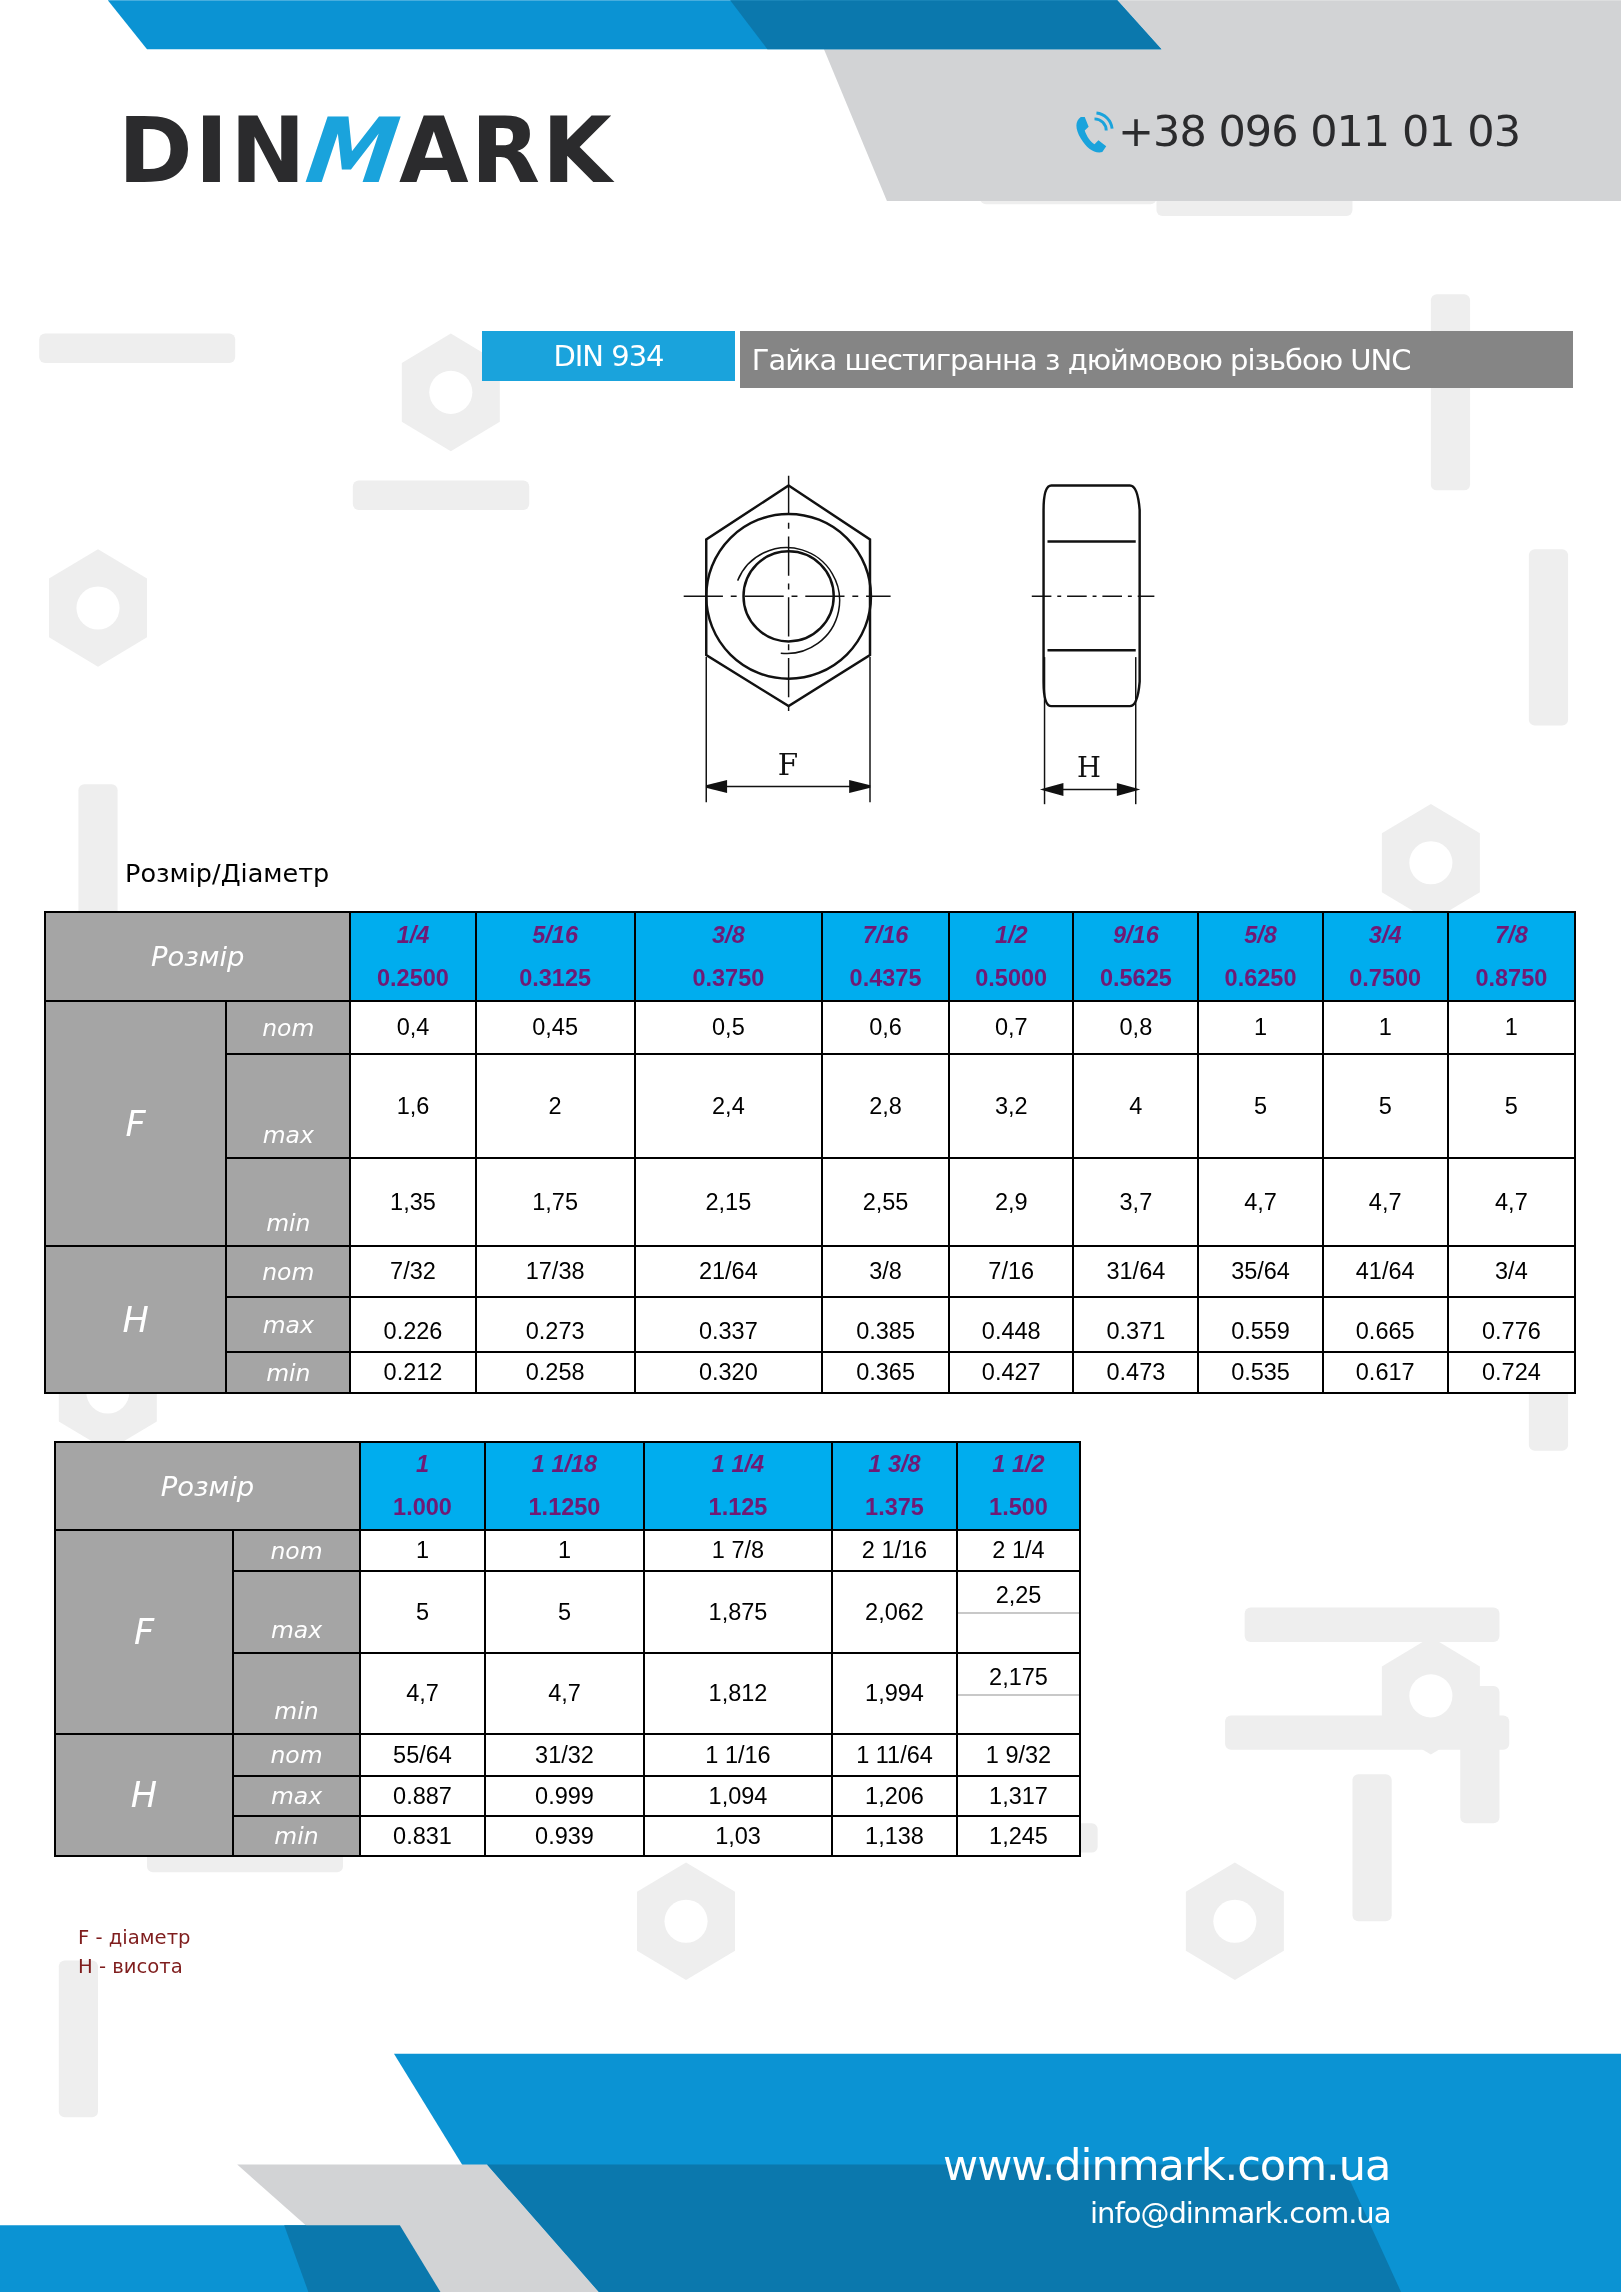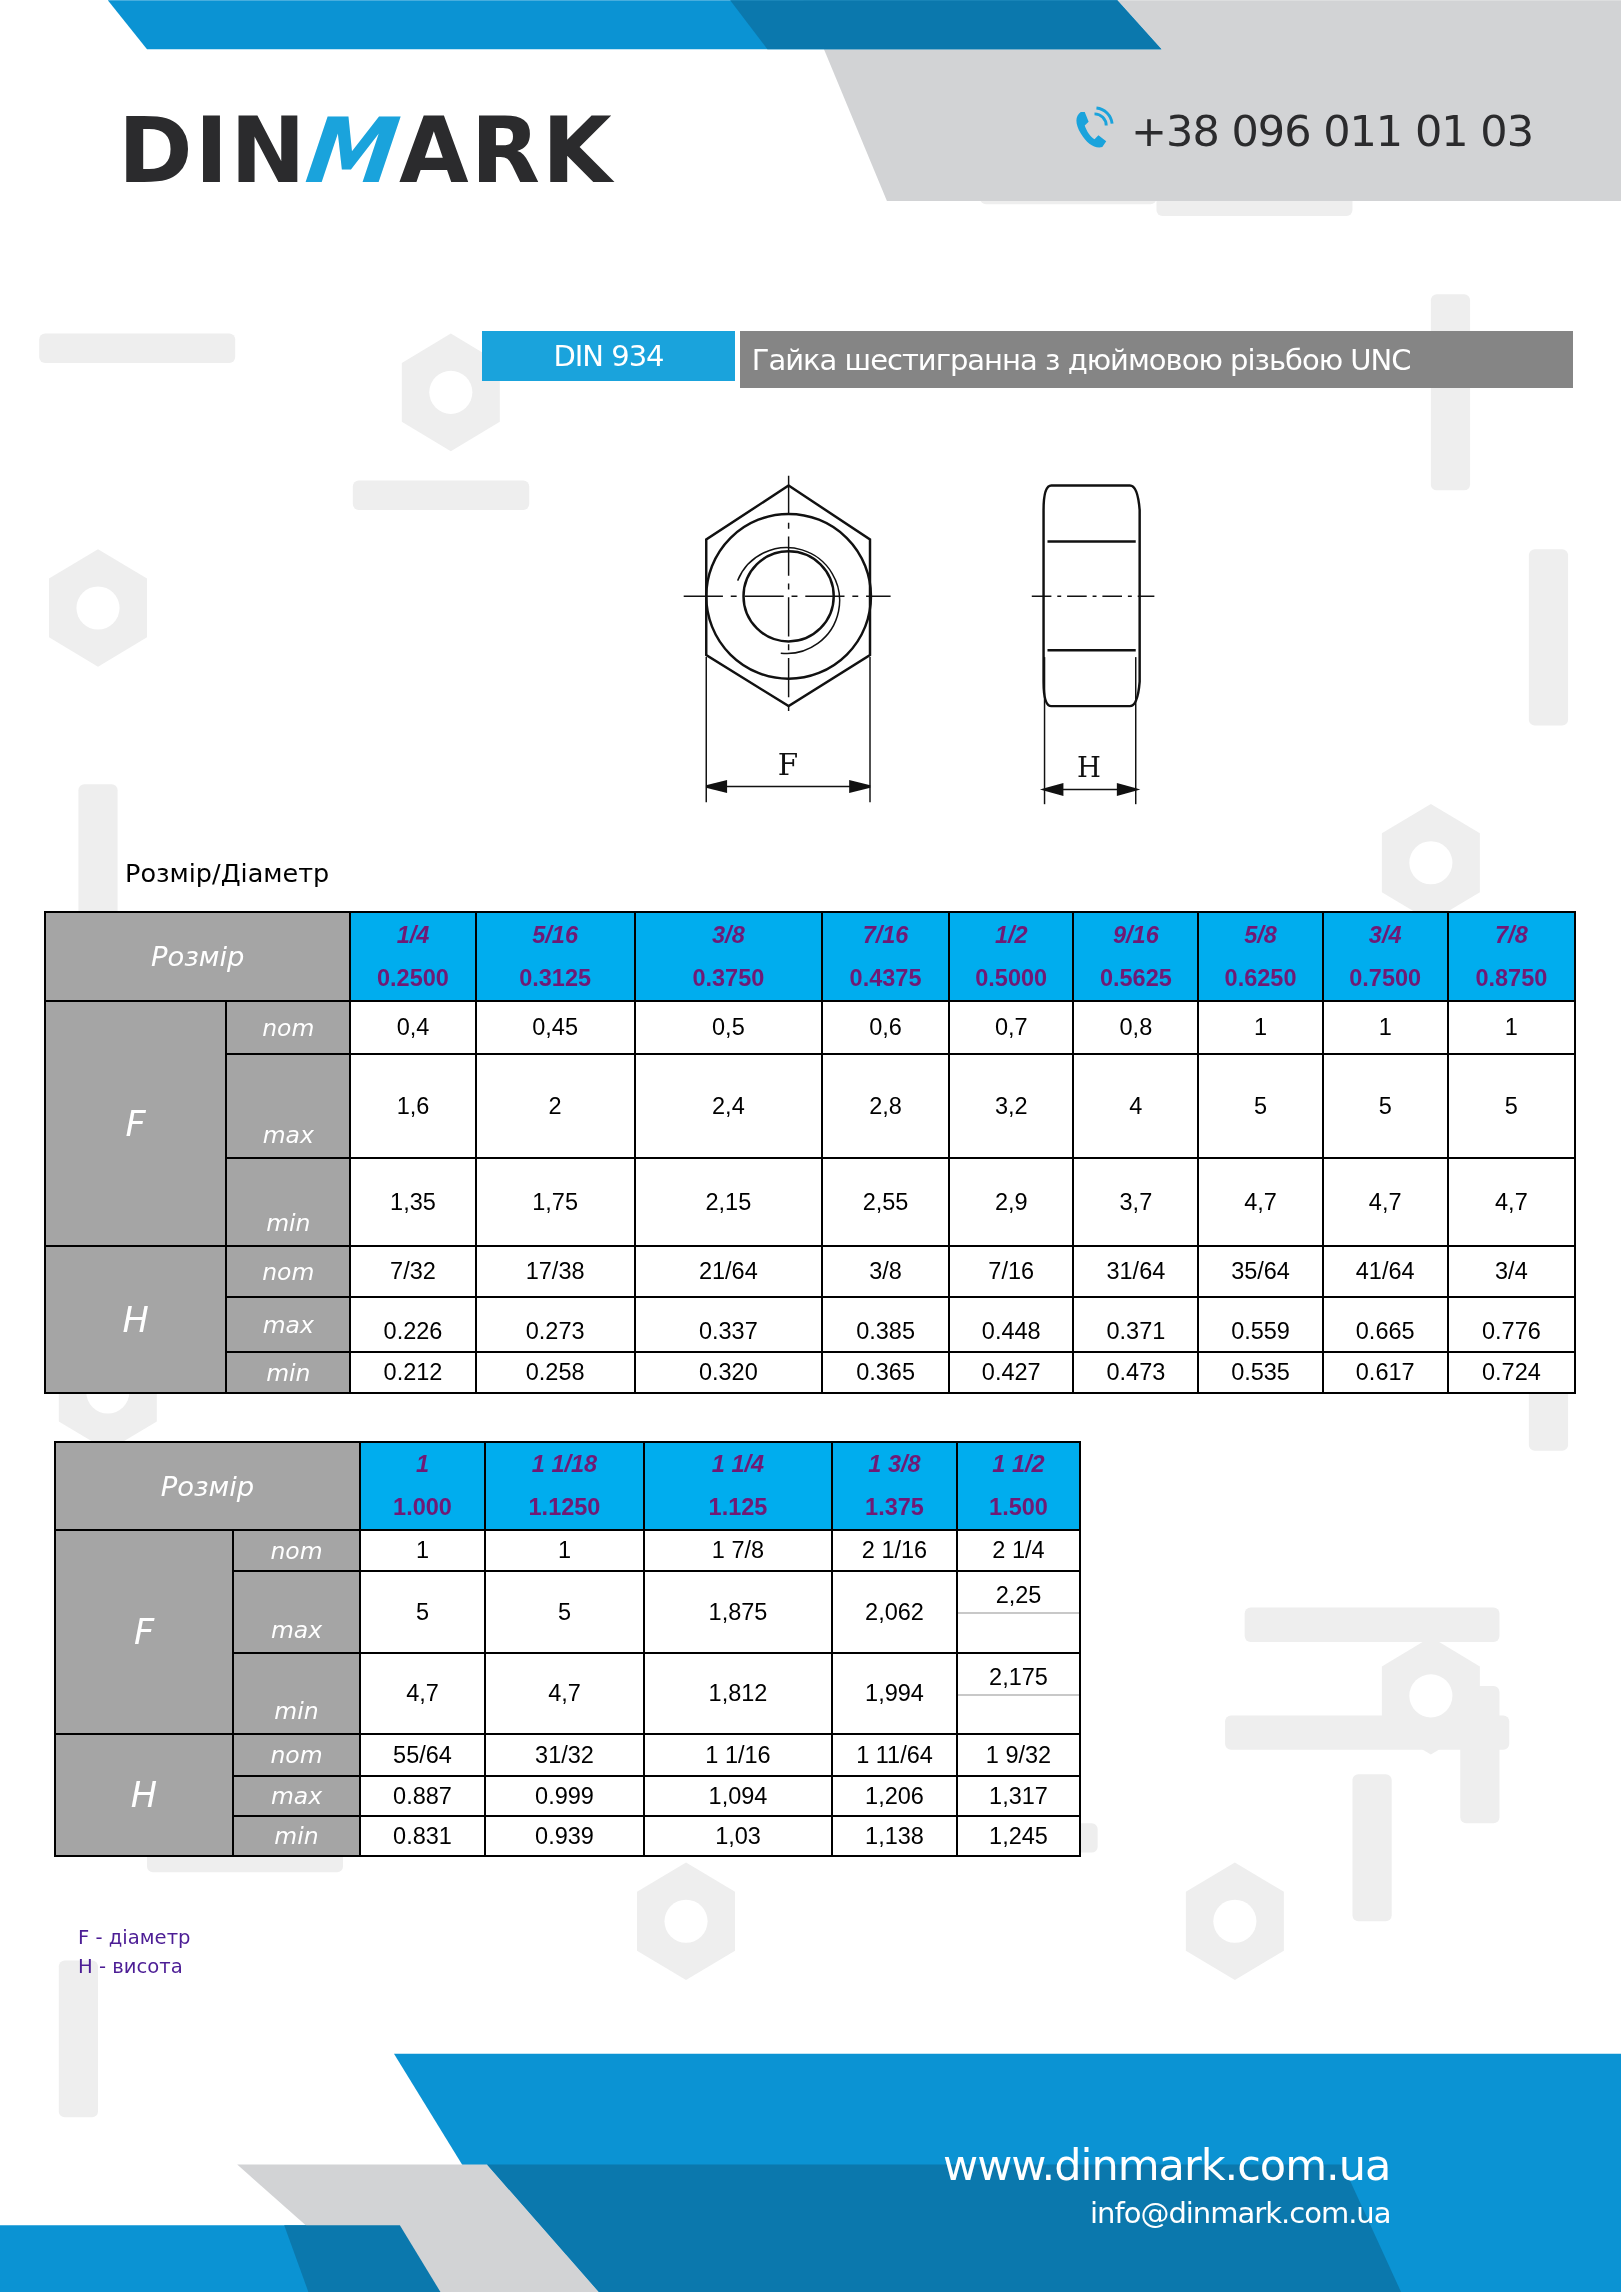--- a/index.html
+++ b/index.html
@@ -6,21 +6,21 @@
   html, body { width: 1621px; height: 2293px; background: #ffffff; overflow: hidden; }
   body { position: relative; font-family: "Liberation Sans", sans-serif; }
 
   .bg-pattern { position: absolute; inset: 0; z-index: 0; }
 
   
   .band-top-blue { position: absolute; left: 0; top: 0; width: 1621px; height: 216px; z-index: 1; }
   .logo { position: absolute; left: 118px; top: 106px; z-index: 3; display: flex; align-items: center;
           font-family: "DejaVu Sans", sans-serif; font-weight: bold; font-size: 90px; letter-spacing: 2px; color: #2b2b2d; line-height: 1; }
   .logo .m { color: #1aa3dc; font-style: italic; transform: skewX(-8deg); display: inline-block; }
-  .phone { position: absolute; left: 1073px; top: 106px; z-index: 3; display: flex; align-items: flex-start; gap: 15px;
+  .phone { position: absolute; left: 1073px; top: 106px; z-index: 3; display: flex; align-items: flex-end; gap: 2px;
            font-family: "DejaVu Sans", sans-serif; font-size: 43px; color: #2b2b2d; letter-spacing: -1px; }
 
   
   .title-code { position: absolute; left: 482px; top: 331px; width: 253px; height: 50px; background: #1aa3dc; color: #fff;
                 font-family: "DejaVu Sans", sans-serif; font-size: 29px; display: flex; align-items: center; justify-content: center; z-index: 3; letter-spacing: -1px; }
   .title-name { position: absolute; left: 740px; top: 331px; width: 833px; height: 57px; background: #858585; color: #fff;
                 font-family: "DejaVu Sans", sans-serif; font-size: 29px; display: flex; align-items: center; padding-left: 11.8px; z-index: 3; letter-spacing: -1px; }
 
   .drawing { position: absolute; left: 667px; top: 461px; z-index: 3; }
 
@@ -34,21 +34,21 @@
   table.spec td.sub { background: #a5a5a5; color: #fff; font-style: italic; font-size: 23.5px; font-family: "DejaVu Sans", sans-serif; }
   table.spec td.sub.bottom { vertical-align: bottom; padding-bottom: 7.8px; }
   table.spec td.hcol { background: #00adee; color: #701a75; font-weight: bold; font-size: 23.5px; line-height: 43px; }
   table.spec td.hcol .frac { font-style: italic; display: block; }
   table.spec td.hcol .dec { display: block; }
   table.spec td.val { background: #fff; }
   table.spec td.val.low { vertical-align: bottom; padding-bottom: 5.9px; }
   table.spec td.split { position: relative; vertical-align: top; padding-top: 9.8px; }
   table.spec td.split::after { content: ""; position: absolute; left: 0; right: 0; top: 50%; border-top: 2px solid #c8c8c8; }
 
-  .legend { position: absolute; left: 78px; top: 1923px; font-family: "DejaVu Sans", sans-serif; font-size: 19.6px; color: #4c1d95; line-height: 29px; z-index: 3; }
+  .legend { position: absolute; left: 78px; top: 1923px; font-family: "DejaVu Sans", sans-serif; font-size: 19.6px; color: #7f1d1d; line-height: 29px; z-index: 3; }
 
   .footer-bg { position: absolute; left: 0; top: 2039px; width: 1621px; height: 254px; z-index: 1; }
   .footer-web { position: absolute; left: 943px; top: 2140px; font-family: "DejaVu Sans", sans-serif; font-size: 43px; color: #fff; z-index: 3; letter-spacing: -1px; }
   .footer-mail { position: absolute; left: 1090px; top: 2196px; font-family: "DejaVu Sans", sans-serif; font-size: 29px; color: #fff; z-index: 3; letter-spacing: -1px; }
 </style>
 </head>
 <body>
 
 <svg class="bg-pattern" width="1621" height="2293" viewBox="0 0 1654 2339">
   <g fill="#eeeeee">

